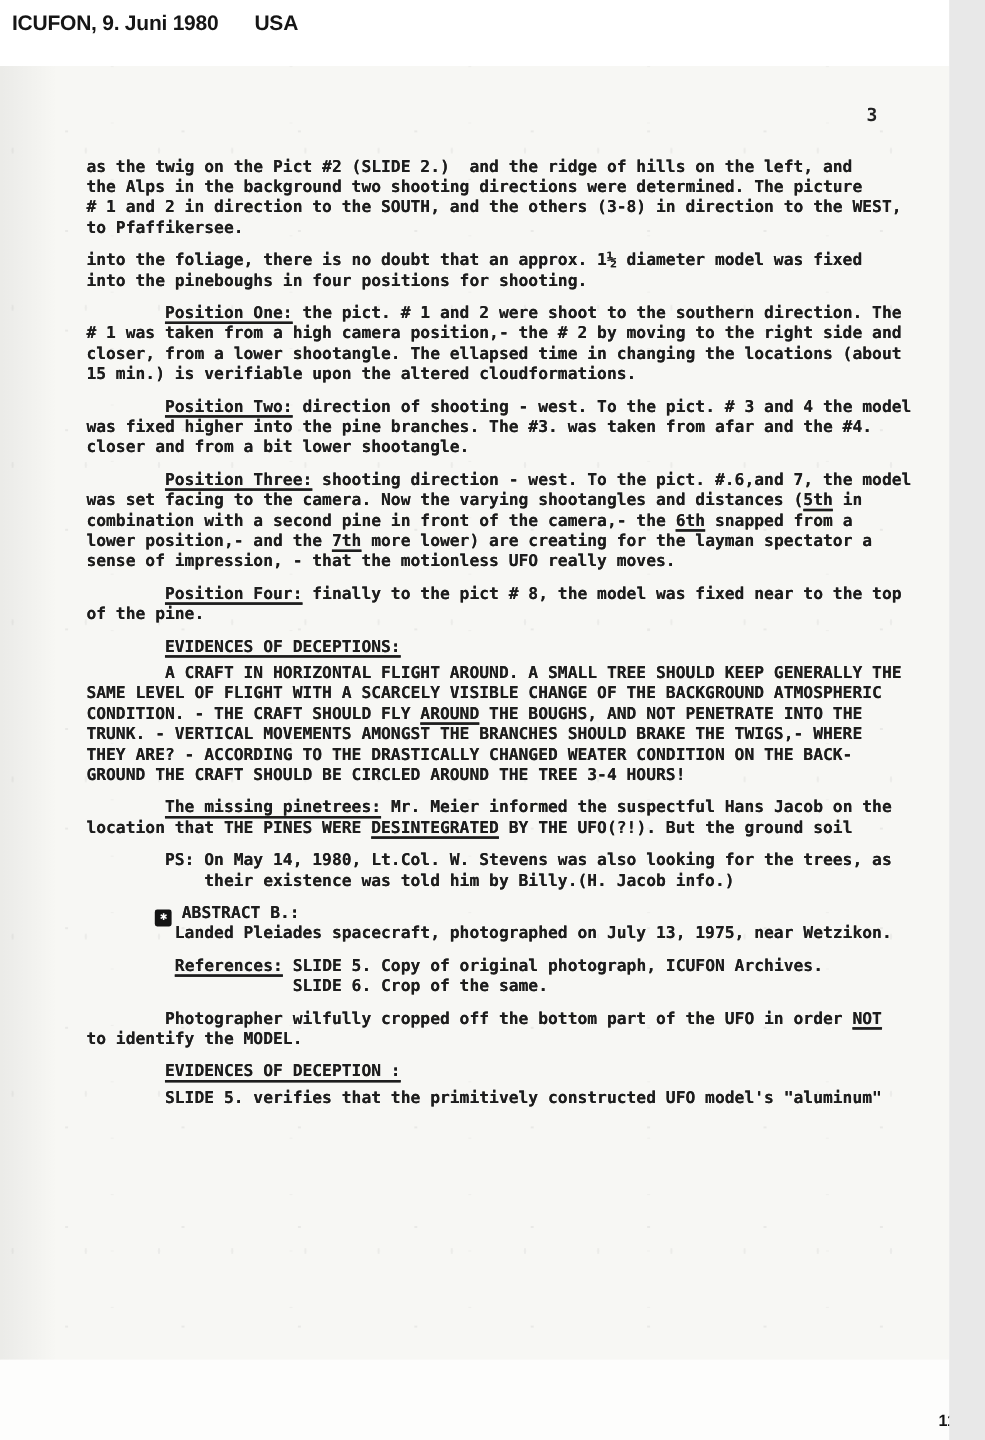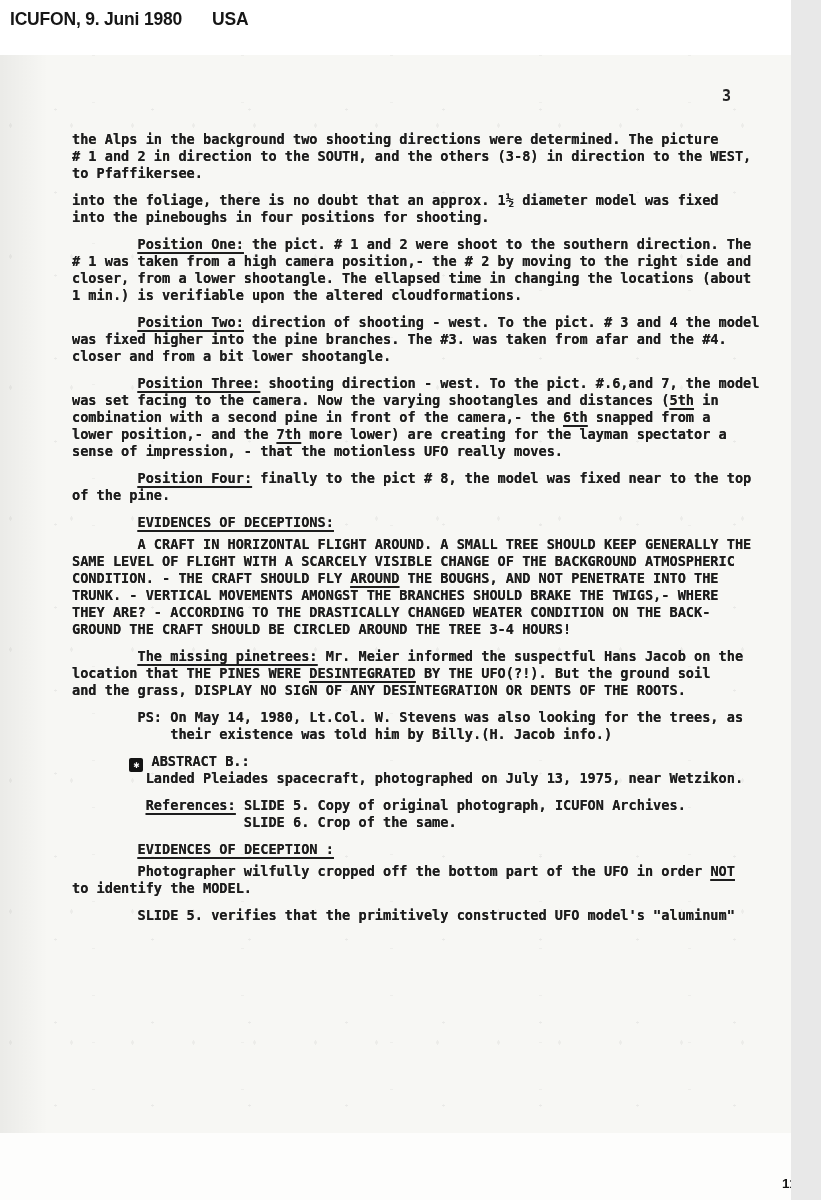--- a/index.html
+++ b/index.html
@@ -39,33 +39,34 @@
 <div class="canvas">
 
   <div class="top-strip">
     <span>ICUFON, 9. Juni 1980</span><span class="country">USA</span>
   </div>
 
   <div class="scan">
     <div class="pgnum-top">3</div>
     <div class="doc" id="doc-body">
         <div class="para">
+          <div class="tline"><span>as the twig on the Pict #2 (SLIDE 2.)  and the ridge of hills on the left, and</span></div>
           <div class="tline"><span>the Alps in the background two shooting directions were determined. The picture</span></div>
           <div class="tline"><span># 1 and 2 in direction to the SOUTH, and the others (3-8) in direction to the WEST,</span></div>
           <div class="tline"><span>to Pfaffikersee.</span></div>
         </div>
         <div class="para">
           <div class="tline"><span>into the foliage, there is no doubt that an approx. 1½ diameter model was fixed</span></div>
           <div class="tline"><span>into the pineboughs in four positions for shooting.</span></div>
         </div>
         <div class="para">
           <div class="tline"><span>        </span><span class="u">Position One:</span><span> the pict. # 1 and 2 were shoot to the southern direction. The</span></div>
           <div class="tline"><span># 1 was taken from a high camera position,- the # 2 by moving to the right side and</span></div>
           <div class="tline"><span>closer, from a lower shootangle. The ellapsed time in changing the locations (about</span></div>
-          <div class="tline"><span>1 min.) is verifiable upon the altered cloudformations.</span></div>
+          <div class="tline"><span>15 min.) is verifiable upon the altered cloudformations.</span></div>
         </div>
         <div class="para">
           <div class="tline"><span>        </span><span class="u">Position Two:</span><span> direction of shooting - west. To the pict. # 3 and 4 the model</span></div>
           <div class="tline"><span>was fixed higher into the pine branches. The #3. was taken from afar and the #4.</span></div>
           <div class="tline"><span>closer and from a bit lower shootangle.</span></div>
         </div>
         <div class="para">
           <div class="tline"><span>        </span><span class="u">Position Three:</span><span> shooting direction - west. To the pict. #.6,and 7, the model</span></div>
           <div class="tline"><span>was set facing to the camera. Now the varying shootangles and distances (</span><span class="u">5th</span><span> in</span></div>
           <div class="tline"><span>combination with a second pine in front of the camera,- the </span><span class="u">6th</span><span> snapped from a</span></div>
@@ -83,40 +84,39 @@
           <div class="tline"><span>        A CRAFT IN HORIZONTAL FLIGHT AROUND. A SMALL TREE SHOULD KEEP GENERALLY THE</span></div>
           <div class="tline"><span>SAME LEVEL OF FLIGHT WITH A SCARCELY VISIBLE CHANGE OF THE BACKGROUND ATMOSPHERIC</span></div>
           <div class="tline"><span>CONDITION. - THE CRAFT SHOULD FLY </span><span class="u">AROUND</span><span> THE BOUGHS, AND NOT PENETRATE INTO THE</span></div>
           <div class="tline"><span>TRUNK. - VERTICAL MOVEMENTS AMONGST THE BRANCHES SHOULD BRAKE THE TWIGS,- WHERE</span></div>
           <div class="tline"><span>THEY ARE? - ACCORDING TO THE DRASTICALLY CHANGED WEATER CONDITION ON THE BACK-</span></div>
           <div class="tline"><span>GROUND THE CRAFT SHOULD BE CIRCLED AROUND THE TREE 3-4 HOURS!</span></div>
         </div>
         <div class="para">
           <div class="tline"><span>        </span><span class="u">The missing pinetrees:</span><span> Mr. Meier informed the suspectful Hans Jacob on the</span></div>
           <div class="tline"><span>location that THE PINES WERE </span><span class="u">DESINTEGRATED</span><span> BY THE UFO(?!). But the ground soil</span></div>
-          <div class="tline"><span>and the grass, DISPLAY NO SIGN OF ANY DESINTEGRATION OR DENTS OF THE ROOTS.</span></div>
         </div>
         <div class="para">
           <div class="tline"><span>        PS: On May 14, 1980, Lt.Col. W. Stevens was also looking for the trees, as</span></div>
           <div class="tline"><span>            their existence was told him by Billy.(H. Jacob info.)</span></div>
         </div>
         <div class="para">
           <div class="tline"><span>       </span><span class="sq-icon">✱</span><span> ABSTRACT B.:</span></div>
           <div class="tline"><span>         Landed Pleiades spacecraft, photographed on July 13, 1975, near Wetzikon.</span></div>
         </div>
         <div class="para">
           <div class="tline"><span>         </span><span class="u">References:</span><span> SLIDE 5. Copy of original photograph, ICUFON Archives.</span></div>
           <div class="tline"><span>                     SLIDE 6. Crop of the same.</span></div>
         </div>
-        <div class="para tight">
-          <div class="tline"><span>        </span><span class="u">EVIDENCES OF DECEPTION :</span></div>
-        </div>
         <div class="para">
           <div class="tline"><span>        Photographer wilfully cropped off the bottom part of the UFO in order </span><span class="u">NOT</span></div>
           <div class="tline"><span>to identify the MODEL.</span></div>
+        </div>
+        <div class="para tight">
+          <div class="tline"><span>        </span><span class="u">EVIDENCES OF DECEPTION :</span></div>
         </div>
         <div class="para">
           <div class="tline"><span>        SLIDE 5. verifies that the primitively constructed UFO model's "aluminum"</span></div>
         </div>
       </div>
   </div>
 
   <div class="pgnum-bottom">118</div>
 
 </div>

